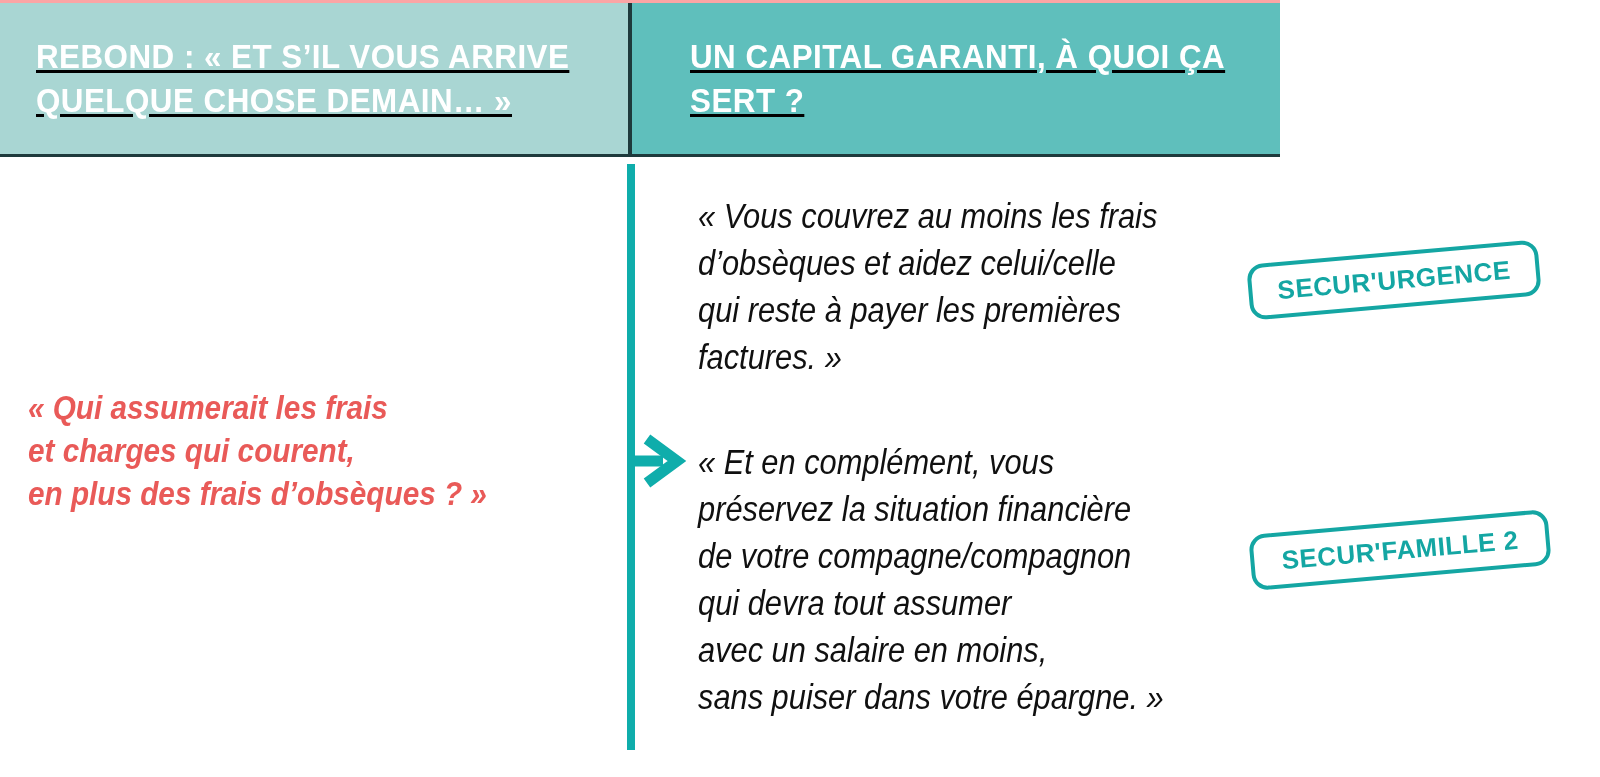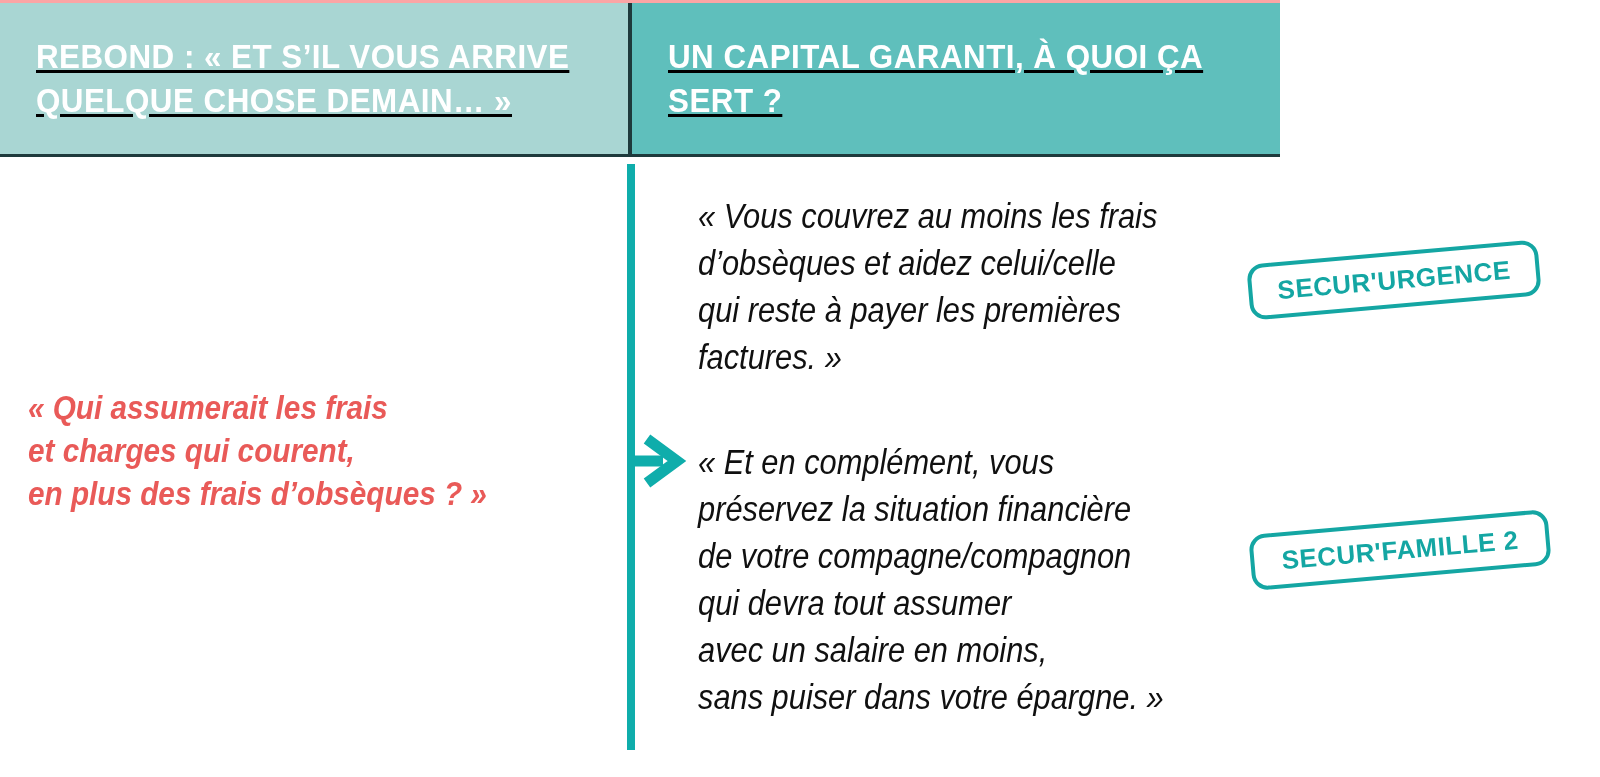--- a/index.html
+++ b/index.html
@@ -24,21 +24,21 @@
     text-decoration: underline;
   }
   .header-cell {
     display: flex;
     flex-direction: column;
     justify-content: center;
     box-sizing: border-box;
   }
   .header-cell.left  { width: 628px; background: #a9d6d3; padding-left: 36px; }
   .header-sep        { width: 4px; background: #1e3a3c; }
-  .header-cell.right { flex: 1; background: #5fbfbc; padding-left: 36px; }
+  .header-cell.right { flex: 1; background: #5fbfbc; padding-left: 58px; }
   .header-title {
     color: #ffffff;
     font-weight: bold;
     font-size: 33px;
     line-height: 44px;
     letter-spacing: 0.5px;
     white-space: pre-line;
     transform: scaleX(0.95);
     transform-origin: left center;
   }

